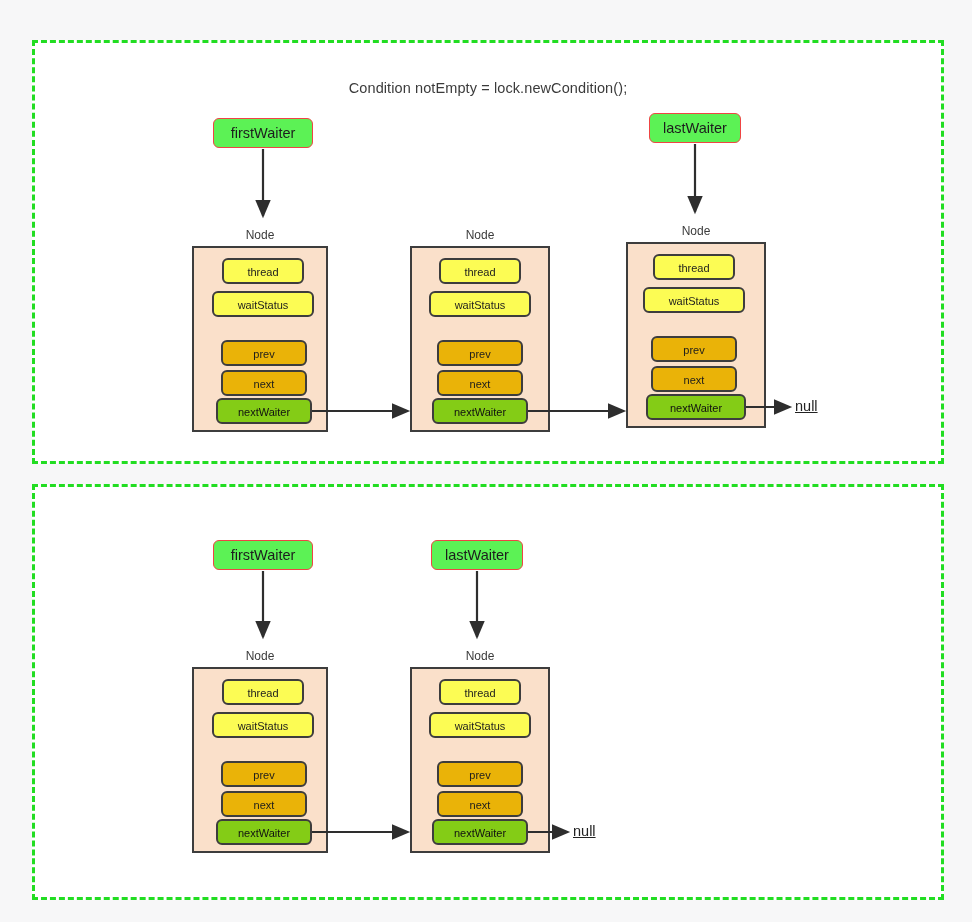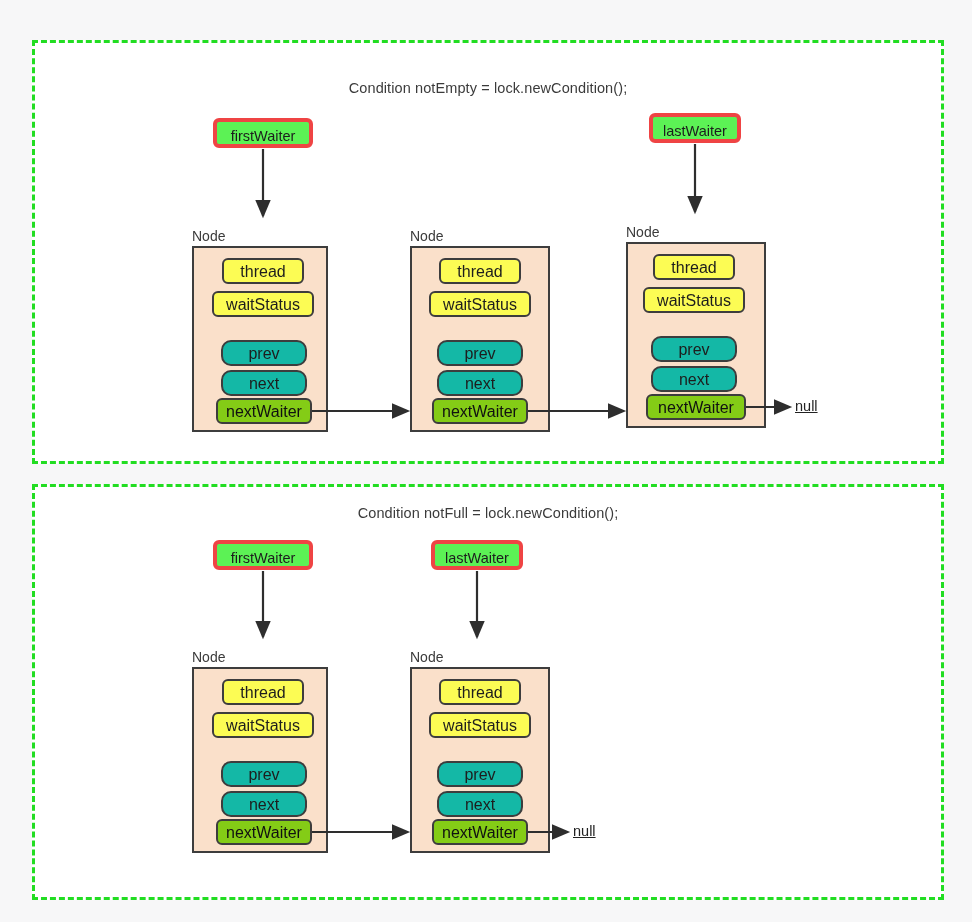--- a/index.html
+++ b/index.html
@@ -42,57 +42,58 @@
     white-space: nowrap;
   }
 
   
   .waiter {
     position: absolute;
     height: 30px;
     line-height: 28px;
     text-align: center;
     background: #5cf255;
-    border: 4px solid #ef4444;
+    border: 1px solid #ef4444;
     border-radius: 6px;
     font-size: 14.5px;
     color: #1d1d1d;
     box-sizing: border-box;
     white-space: nowrap;
   }
 
   
   .node-label {
     position: absolute;
-    font-size: 14px;
+    text-align: center;
+    font-size: 12px;
     color: #3b3b3b;
     white-space: nowrap;
   }
   .node-box {
     position: absolute;
     background: #fae0ca;
     border: 2px solid #3d3d3d;
     box-sizing: border-box;
   }
 
   
   .field {
     position: absolute;
     height: 26px;
     line-height: 24px;
     text-align: center;
     border: 2px solid #3d3d3d;
     border-radius: 6px;
-    font-size: 16px;
+    font-size: 11px;
     box-sizing: border-box;
     white-space: nowrap;
     color: #1d1d1d;
   }
   .field.yellow { background: #fcfc54; }
-  .field.lav    { background: #14b8a6; border-radius: 10px; }
+  .field.lav    { background: #eab308; }
   .field.blue   { background: #84cc16; color: #111111; }
 
   
   .wires {
     position: absolute;
     left: 0; top: 0;
     width: 972px;
     height: 922px;
     pointer-events: none;
   }
@@ -138,21 +139,20 @@
   <div class="field yellow" style="left:653px; top:254px; width:82px;">thread</div>
   <div class="field yellow" style="left:643px; top:287px; width:102px;">waitStatus</div>
   <div class="field lav" style="left:651px; top:336px; width:86px;">prev</div>
   <div class="field lav" style="left:651px; top:366px; width:86px;">next</div>
   <div class="field blue" style="left:646px; top:394px; width:100px;">nextWaiter</div>
 
   <div class="null-label" style="left:795px; top:398px;">null</div>
 
   <div class="section" id="section-notfull"></div>
 
-  <div class="section-title" style="left:32px; top:505px; width:912px;">Condition notFull = lock.newCondition();</div>
 
   <div class="waiter" style="left:213px; top:540px; width:100px;">firstWaiter</div>
   <div class="waiter" style="left:431px; top:540px; width:92px;">lastWaiter</div>
 
   <div class="node-label" style="left:192px; top:649px; width:136px;">Node</div>
   <div class="node-box" style="left:192px; top:667px; width:136px; height:186px;"></div>
   <div class="field yellow" style="left:222px; top:679px; width:82px;">thread</div>
   <div class="field yellow" style="left:212px; top:712px; width:102px;">waitStatus</div>
   <div class="field lav" style="left:221px; top:761px; width:86px;">prev</div>
   <div class="field lav" style="left:221px; top:791px; width:86px;">next</div>

